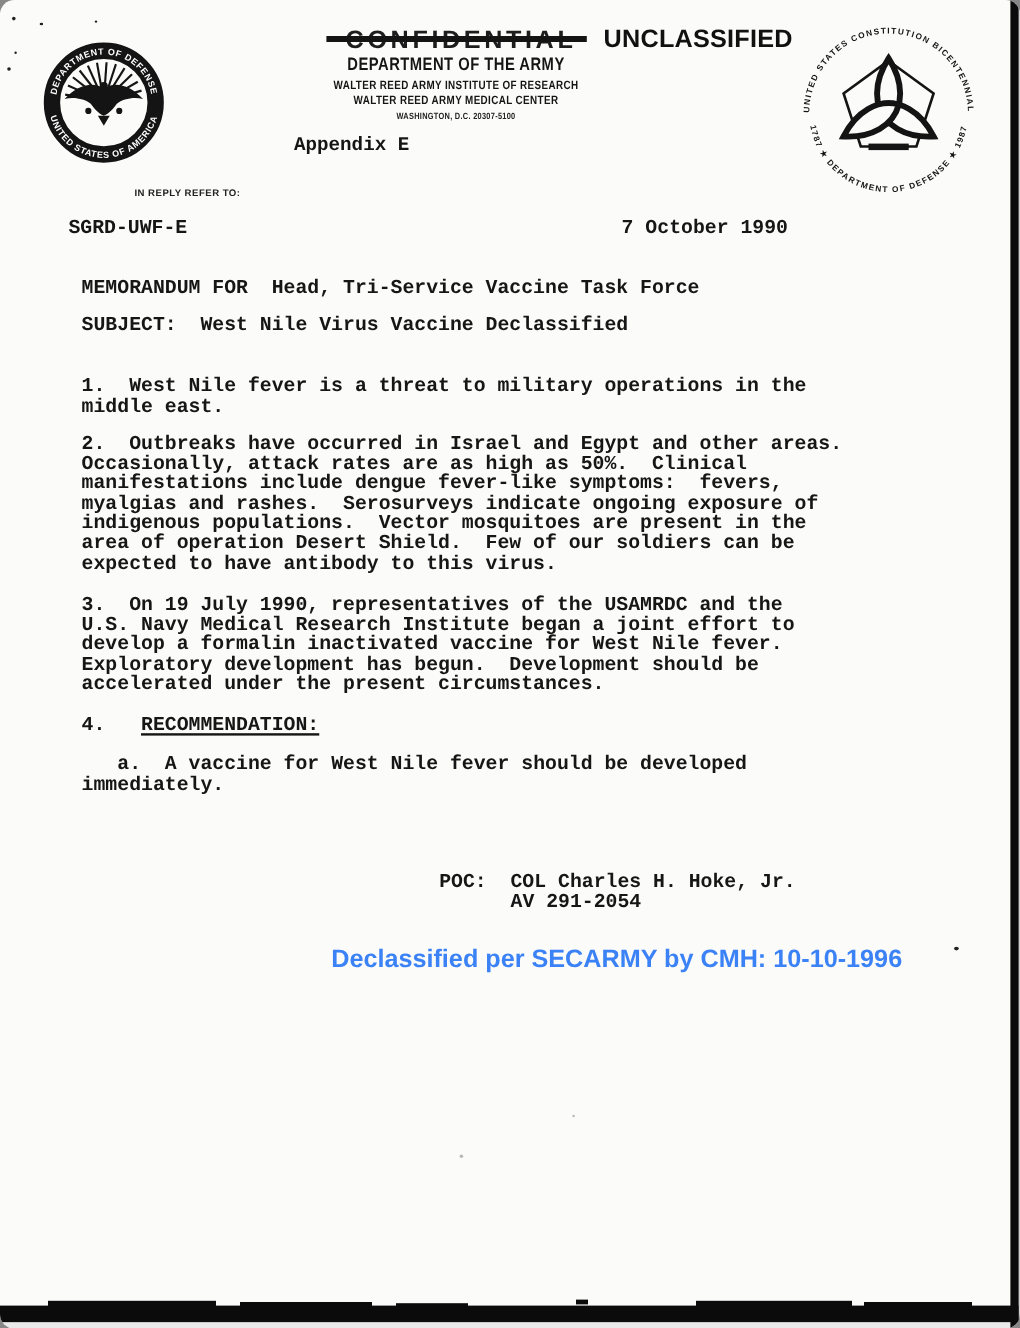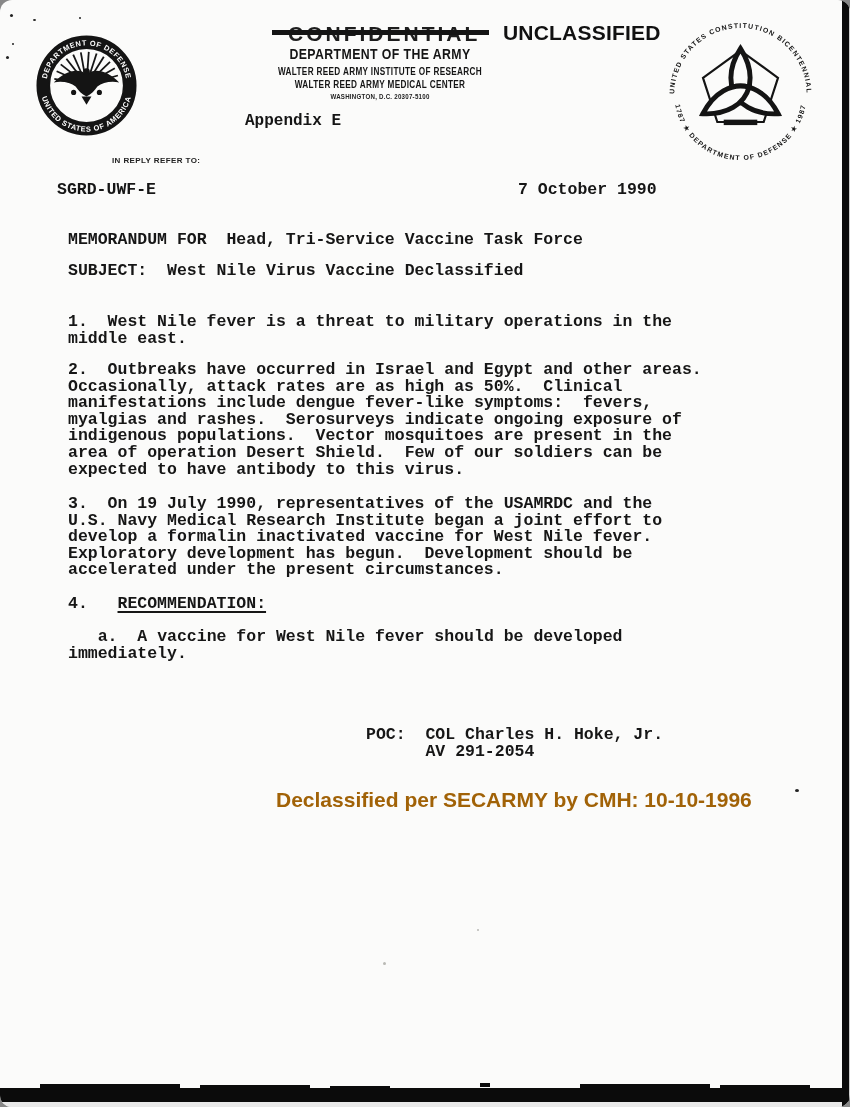--- a/index.html
+++ b/index.html
@@ -41,21 +41,21 @@
   
   .mono{
     position:absolute;
     font-family:"Liberation Mono", monospace;
     font-size:16.5px; line-height:16.6px; font-weight:700;
     white-space:pre-wrap; color:#161616;
   }
   .u{ text-decoration:underline; text-underline-offset:3px; text-decoration-thickness:1.5px;}
   .declass{
     position:absolute; left:276px; top:788px;
-    font-size:21px; font-weight:700; color:#a16207; letter-spacing:0px;
+    font-size:21px; font-weight:700; color:#3b82f6; letter-spacing:0px;
   }
   
   .strip-right{position:absolute; left:842px; top:0; width:7px; height:1107px; background:#0b0b0b;}
   .edge-right{position:absolute; left:849px; top:0; width:1px; height:1107px; background:#cfcfcf;}
   .bar-bottom{position:absolute; left:0; top:1088px; width:850px; height:14px; background:#0b0b0b;}
   .below-bar{position:absolute; left:0; top:1102px; width:850px; height:5px; background:#e9e9e9;}
   .noise{position:absolute; background:#0b0b0b;}
   .speck{position:absolute; background:#222; border-radius:50%;}
   .speck.faint{background:#b9b9b4;}
   svg text{font-family:"Liberation Sans", sans-serif;}

